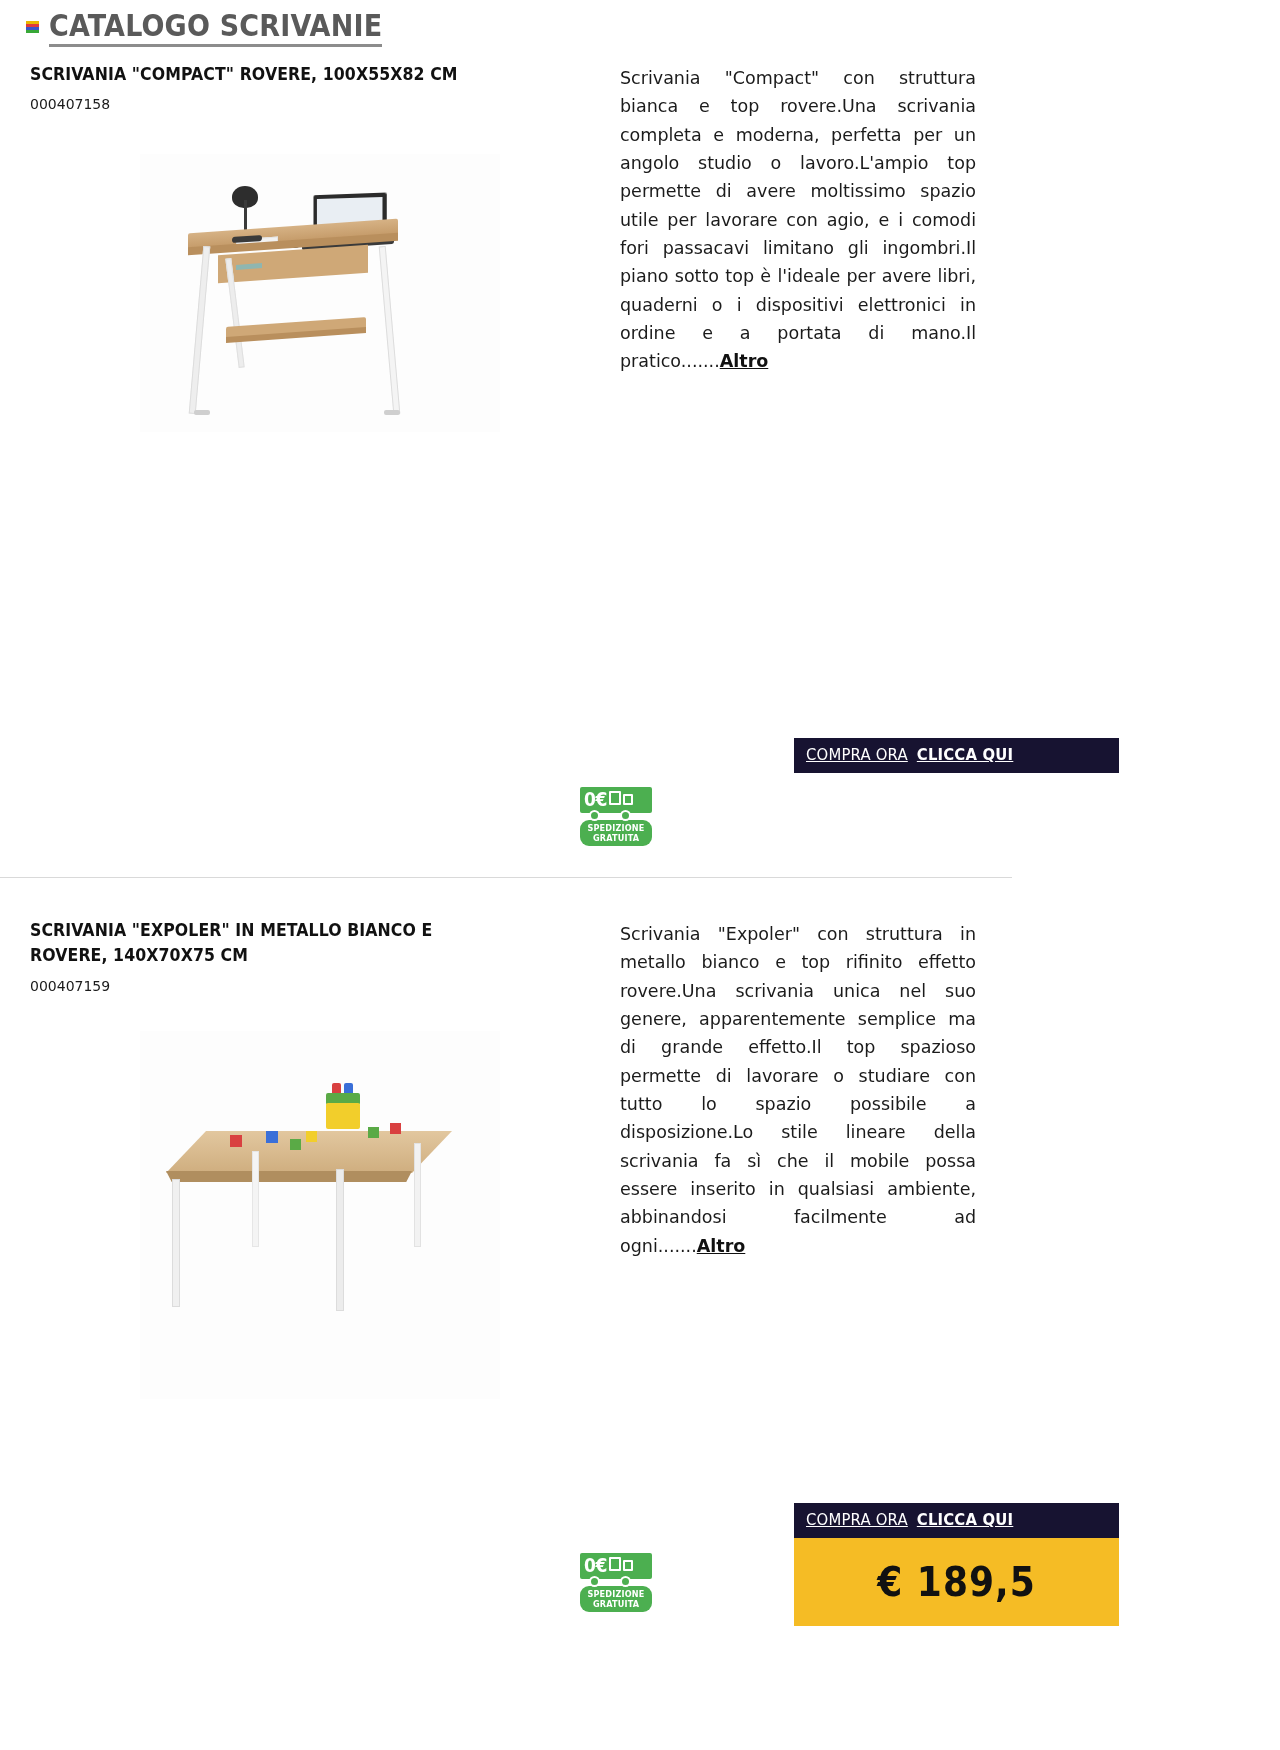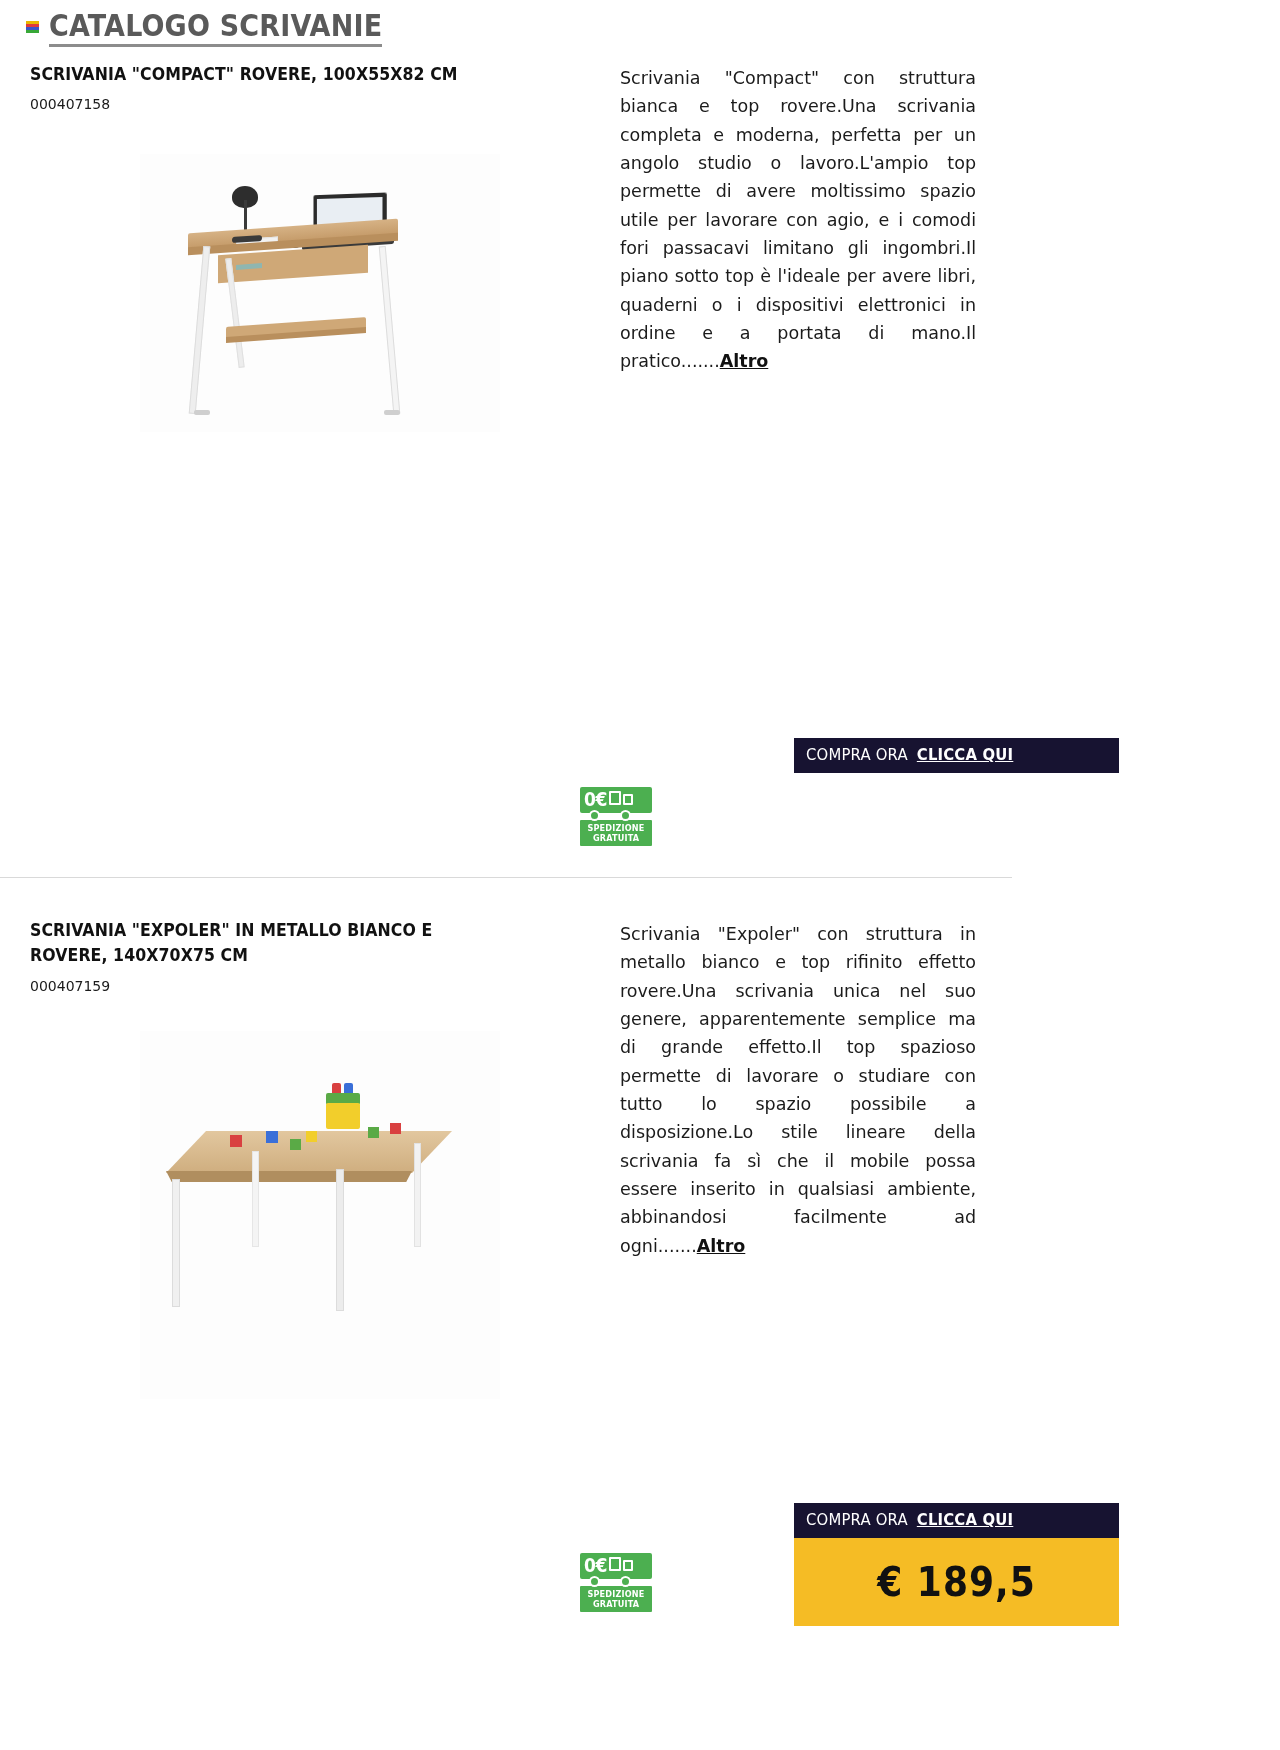--- a/index.html
+++ b/index.html
@@ -184,35 +184,35 @@
   .ship-bot {
     margin-top: 7px;
     background: #4caf50;
     color: #fff;
     font-family: "DejaVu Sans Condensed","Liberation Sans Narrow","Liberation Sans",sans-serif;
     font-weight: bold;
     font-size: 9px;
     line-height: 10px;
     text-align: center;
     padding: 3px 2px;
-    border-radius: 1px;
+    border-radius: 9px;
     letter-spacing: 0.2px;
   }
 
   
   .buy-block { position: absolute; width: 325px; }
   .buy-bar {
     background: #171331;
     color: #ffffff;
     padding: 7px 12px 9px 12px;
     font-size: 16.5px;
     white-space: nowrap;
     font-family: "DejaVu Sans Condensed","Liberation Sans Narrow","Liberation Sans",sans-serif;
   }
-  .buy-bar .compra { font-weight: normal; letter-spacing:0.2px; }
+  .buy-bar .compra { text-decoration: underline; font-weight: normal; letter-spacing:0.2px; }
   .buy-bar .clicca { text-decoration: underline; font-weight: bold; margin-left: 9px; letter-spacing:0.2px; }
   .price-box {
     background: #f5bc25;
     height: 88px;
     display: flex; align-items: center; justify-content: center;
   }
   .price-text {
     font-family: "DejaVu Sans Condensed","Liberation Sans Narrow","Liberation Sans",sans-serif;
     font-size: 40px;
     font-weight: bold;

